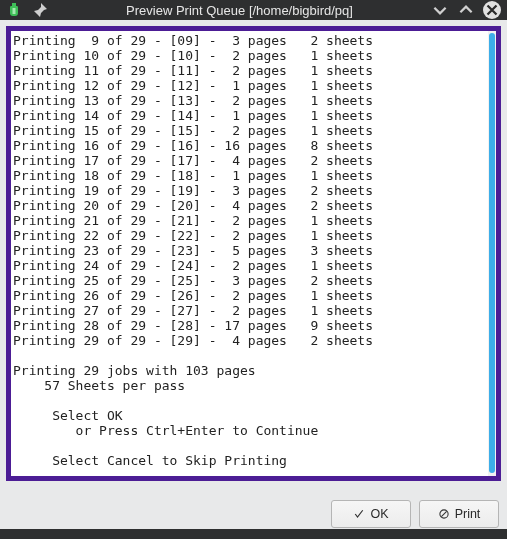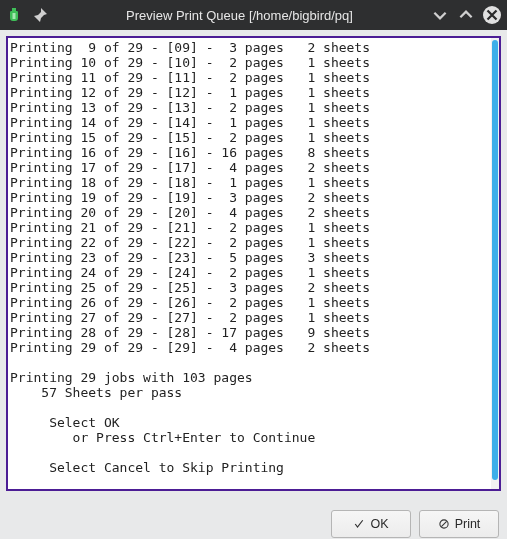--- a/index.html
+++ b/index.html
@@ -4,21 +4,21 @@
 <style>
   * { margin: 0; padding: 0; box-sizing: border-box; }
   body {
     width: 507px;
     height: 539px;
     background: #2e2f30;
     font-family: sans-serif;
     overflow: hidden;
   }
   .titlebar {
-    height: 30px;
+    height: 20px;
     background: #2e2f30;
     display: flex;
     align-items: center;
     padding: 0 6px;
     gap: 10px;
   }
   .title-icon {
     width: 16px;
     height: 16px;
     display: inline-flex;
@@ -45,21 +45,21 @@
   .window-body {
     background: #e8e9ea;
     height: 509px;
     padding: 6px;
     display: flex;
     flex-direction: column;
   }
   .content-wrap {
     flex: 1;
     background: #fff;
-    border: 2px solid #4c1d95;
+    border: 5px solid #4c1d95;
     position: relative;
     overflow: hidden;
   }
   .scroll-textarea {
     position: absolute;
     top: 0; left: 0; right: 8px; bottom: 0;
     overflow: hidden;
     padding: 2px 2px;
   }
   .scroll-track {

